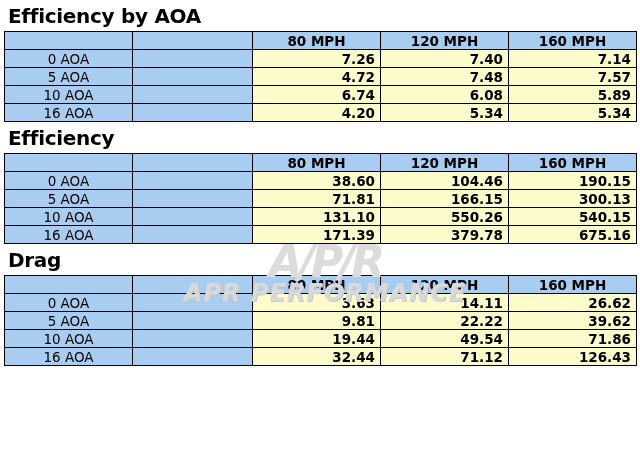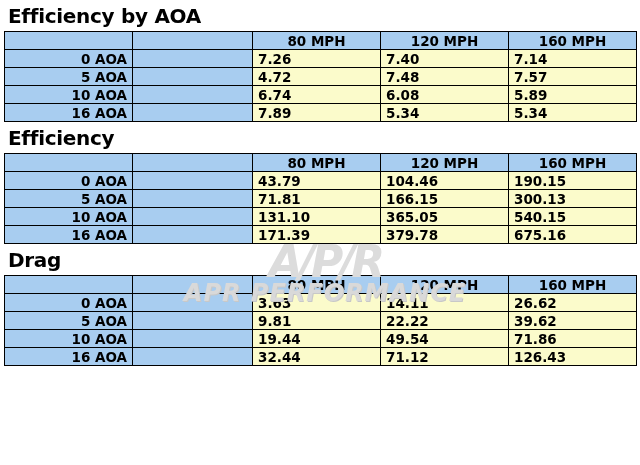--- a/index.html
+++ b/index.html
@@ -54,29 +54,30 @@
   .hdr-blank-1, .hdr-blank-2 {
     background: #a8cdf0;
   }
   .hdr-speed {
     background: #a8cdf0;
     color: #000000;
     font-weight: bold;
   }
   .row-label {
     background: #a8cdf0;
-    text-align: right;
-    color: #000000;
-    font-weight: bold;
+    text-align: center;
+    color: #000000;
+    font-weight: normal;
   }
   .row-blank {
     background: #a8cdf0;
   }
   .val {
     background: #fbfbcb;
+    text-align: right;
     color: #000000;
     font-weight: bold;
   }
   .watermark {
     position: absolute;
     left: 160px;
     top: 245px;
     width: 330px;
     text-align: center;
     pointer-events: none;
@@ -132,21 +133,21 @@
         <tr>
           <td class="col-label row-label">10 AOA</td>
           <td class="col-blank row-blank"></td>
           <td class="col-val val">6.74</td>
           <td class="col-val val">6.08</td>
           <td class="col-val val">5.89</td>
         </tr>
         <tr>
           <td class="col-label row-label">16 AOA</td>
           <td class="col-blank row-blank"></td>
-          <td class="col-val val">7.89</td>
+          <td class="col-val val">4.20</td>
           <td class="col-val val">5.34</td>
           <td class="col-val val">5.34</td>
         </tr>
       </tbody>
     </table>
   </div>
 
   <div class="section">
     <div class="section-title">Efficiency</div>
     <table class="data">
@@ -154,36 +155,36 @@
         <tr>
           <th class="col-label hdr-blank-1"></th>
           <th class="col-blank hdr-blank-2"></th>
           <th class="col-val hdr-speed">80 MPH</th>
           <th class="col-val hdr-speed">120 MPH</th>
           <th class="col-val hdr-speed">160 MPH</th>
         </tr>
         <tr>
           <td class="col-label row-label">0 AOA</td>
           <td class="col-blank row-blank"></td>
-          <td class="col-val val">43.79</td>
+          <td class="col-val val">38.60</td>
           <td class="col-val val">104.46</td>
           <td class="col-val val">190.15</td>
         </tr>
         <tr>
           <td class="col-label row-label">5 AOA</td>
           <td class="col-blank row-blank"></td>
           <td class="col-val val">71.81</td>
           <td class="col-val val">166.15</td>
           <td class="col-val val">300.13</td>
         </tr>
         <tr>
           <td class="col-label row-label">10 AOA</td>
           <td class="col-blank row-blank"></td>
           <td class="col-val val">131.10</td>
-          <td class="col-val val">365.05</td>
+          <td class="col-val val">550.26</td>
           <td class="col-val val">540.15</td>
         </tr>
         <tr>
           <td class="col-label row-label">16 AOA</td>
           <td class="col-blank row-blank"></td>
           <td class="col-val val">171.39</td>
           <td class="col-val val">379.78</td>
           <td class="col-val val">675.16</td>
         </tr>
       </tbody>

